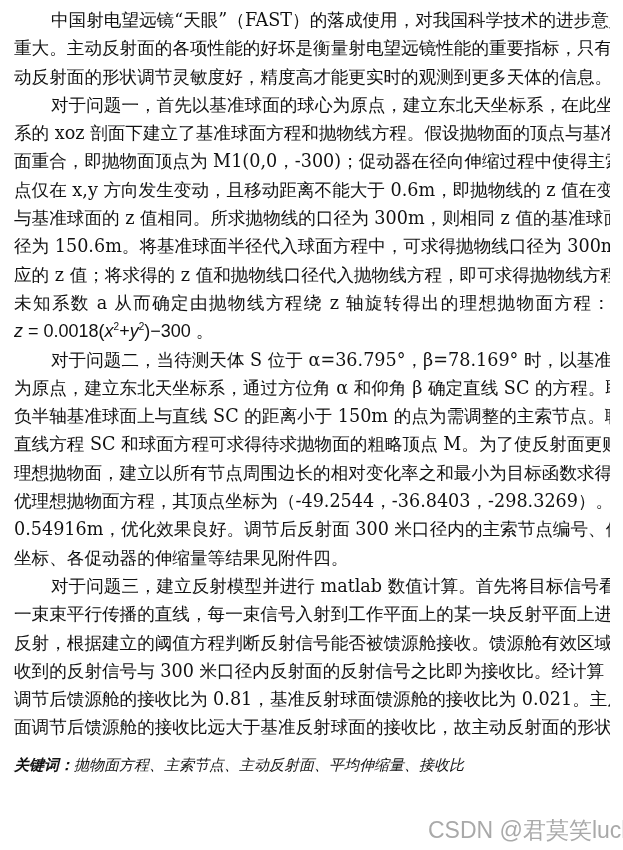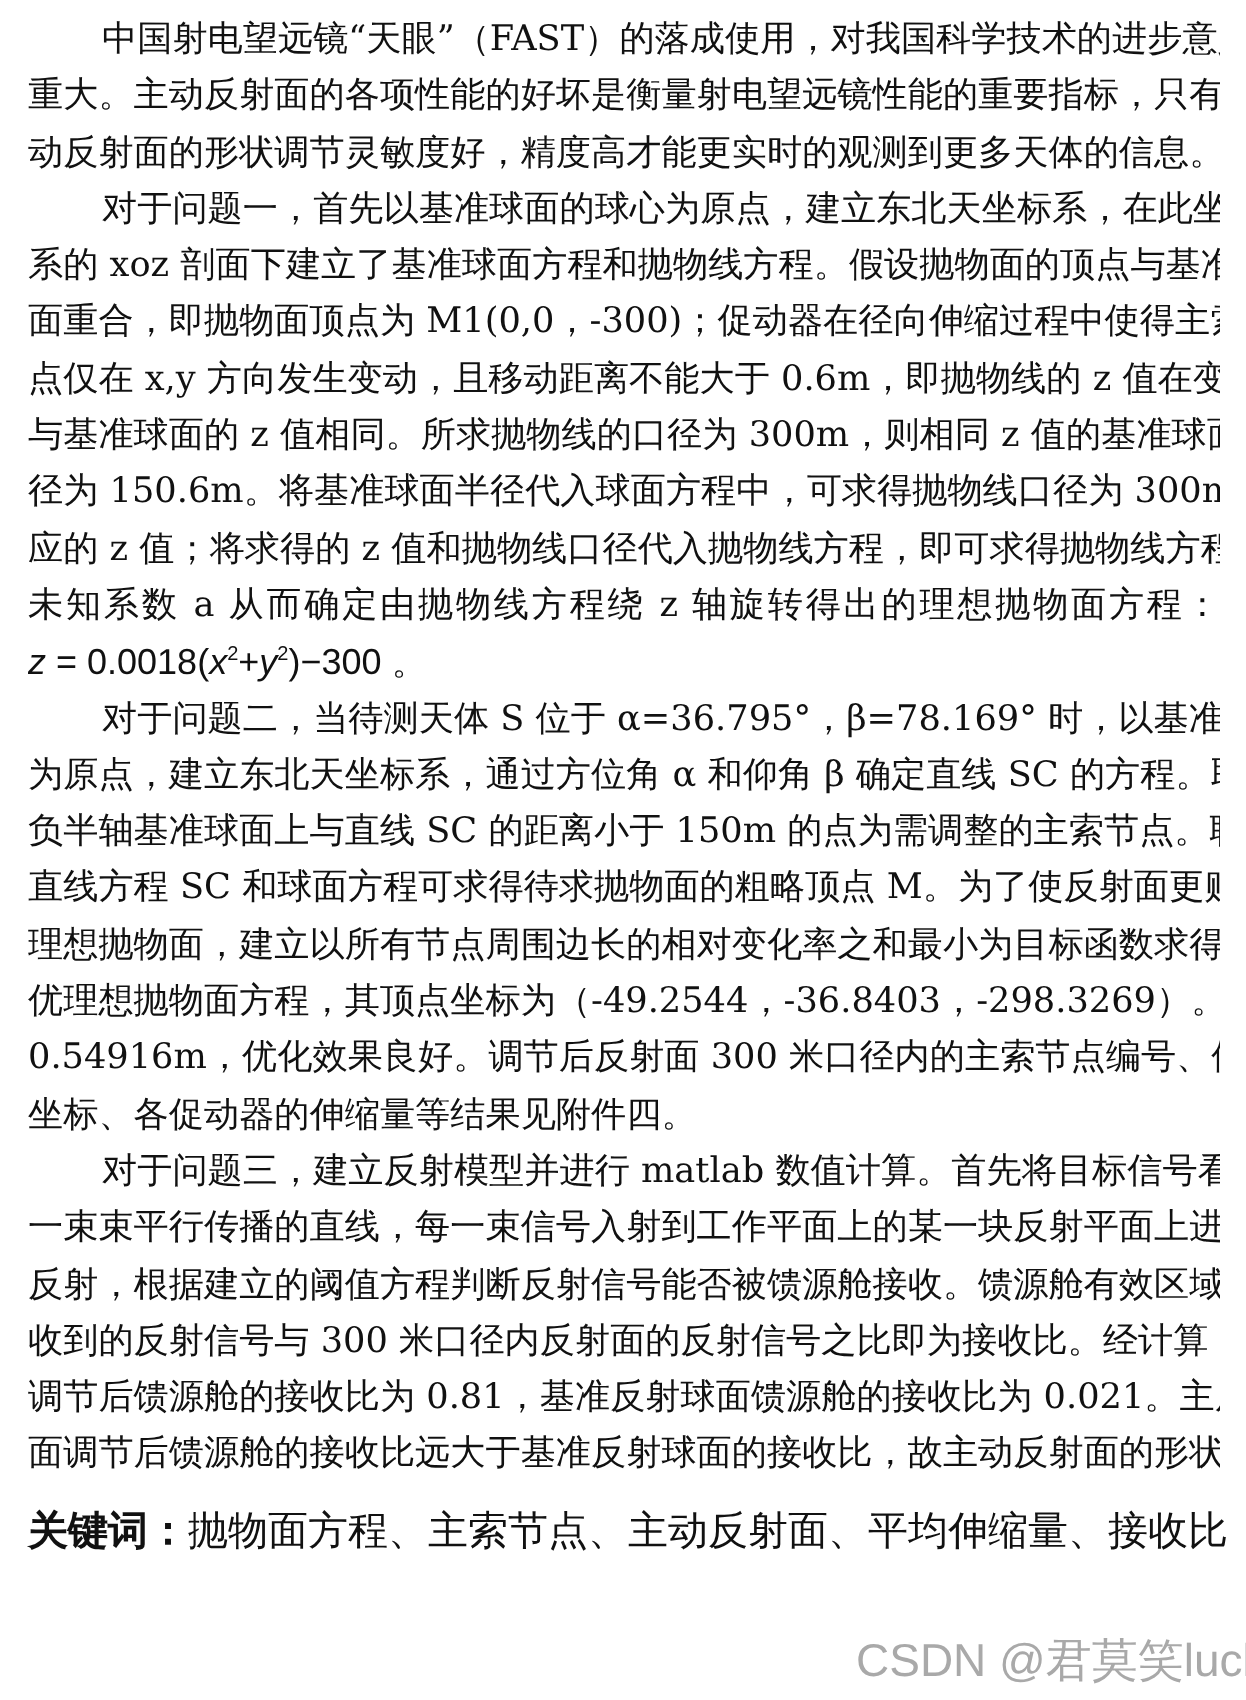--- a/index.html
+++ b/index.html
@@ -13,21 +13,21 @@
     height: 28.3px; line-height: 28.3px; font-size: 17.6px;
     white-space: nowrap; overflow: hidden;
     text-align: justify; text-align-last: justify;
     letter-spacing: 0px;
   }
   .line.indent { padding-left: 37px; }
   .line.last { text-align-last: left; }
   .formula { font-family: Liberation Sans, sans-serif; font-size: 18px; }
   .formula i { font-style: italic; }
   .formula sup { font-size: 10px; vertical-align: 7px; line-height: 0; }
-  .keywords { margin-top: 9px; height: 28px; line-height: 28px; font-size: 20px; white-space: nowrap; }
+  .keywords { margin-top: 9px; height: 28px; line-height: 28px; font-size: 15px; white-space: nowrap; font-style: italic; }
   .kw-label { font-weight: bold; font-family: "DejaVu Sans", "Liberation Sans", sans-serif; }
   .watermark {
     position: absolute; left: 428px; top: 815px;
     font-family: "Liberation Sans", "DejaVu Sans", sans-serif;
     font-size: 23px; color: rgba(140,140,140,0.75);
     letter-spacing: 0px; white-space: nowrap;
   }
 </style>
 </head>
 <body>

